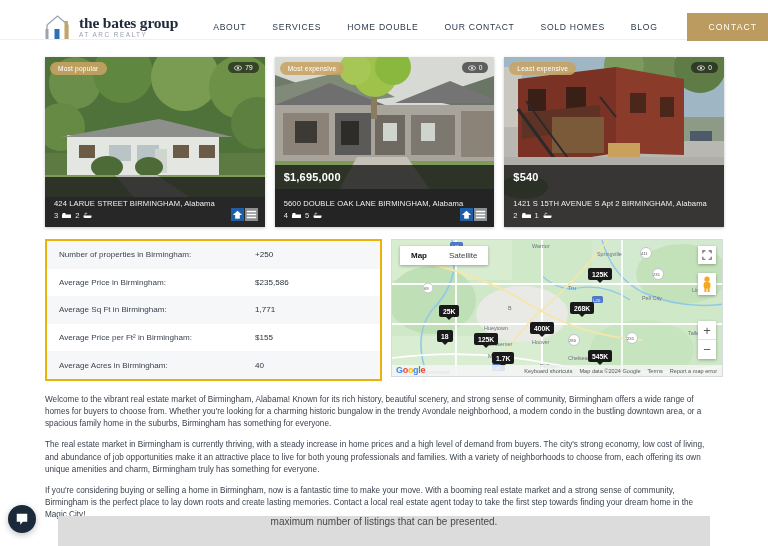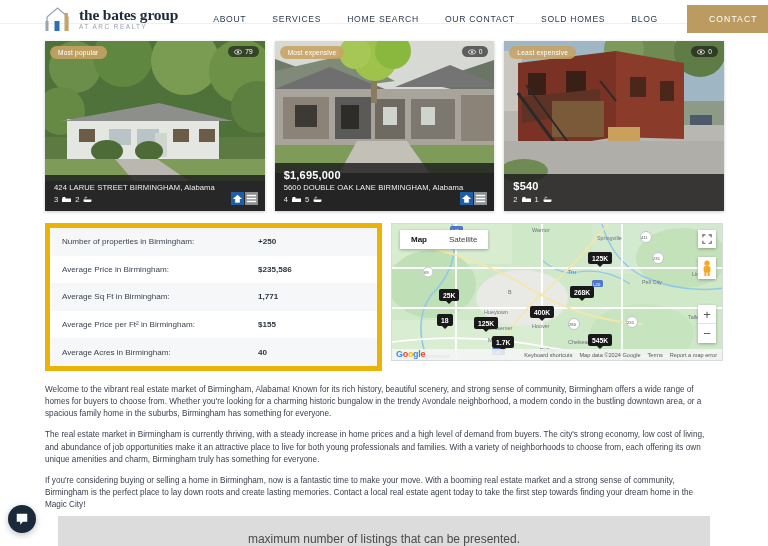--- a/index.html
+++ b/index.html
@@ -5,21 +5,21 @@
   * { box-sizing: border-box; margin: 0; padding: 0; }
   html, body {
     width: 768px; height: 546px;
     font-family: "Liberation Sans", sans-serif;
     background: #ffffff; overflow: hidden;
   }
   .page { position: relative; width: 768px; height: 546px; background: #fff; }
 
   
   .header {
-    height: 24px; background: #ffffff;
+    height: 40px; background: #ffffff;
     display: flex; align-items: center;
     padding: 14px 18px 0 44px;
     border-bottom: 1px solid #efefef;
   }
   .logo { display: flex; align-items: center; gap: 7px; flex: 0 0 auto; }
   .logo-mark { width: 28px; height: 30px; position: relative; }
   .logo-text { line-height: 1; }
   .logo-title {
     font-family: "Liberation Serif", serif;
     font-weight: bold; font-size: 15.5px; color: #1d2a3a;
@@ -64,41 +64,41 @@
     background: rgba(20,20,20,0.62); color: #fff;
     font-size: 6.6px; padding: 2px 6px; border-radius: 9px;
     display: flex; align-items: center; gap: 3px; z-index: 3;
   }
   .card-info {
     position: absolute; left: 0; right: 0; bottom: 0;
     background: rgba(28,28,28,0.82); color: #fff;
     padding: 6px 9px 7px 9px; z-index: 3;
   }
   .card-price { font-size: 11px; font-weight: bold; letter-spacing: 0.2px; }
-  .card-addr { font-size: 7.6px; margin-top: 2px; color: #f0f0f0; letter-spacing: 0.1px; }
+  .card-addr { font-size: 7.6px; margin-top: 16px; color: #f0f0f0; letter-spacing: 0.1px; }
   .card-specs {
     font-size: 7.6px; margin-top: 3px; color: #e8e8e8;
     display: flex; align-items: center; gap: 4px;
   }
   .mls-logo {
     position: absolute; right: 7px; bottom: 6px;
     display: flex; gap: 1px; z-index: 4;
   }
 
   
   .midrow { display: flex; gap: 9px; padding: 12px 44px 0 45px; }
-  .stats { width: 337px; border: 5px solid #eab308; }
+  .stats { width: 337px; border: 2px solid #eab308; }
   .stat-row {
     display: flex; align-items: center; height: 27.6px;
     padding: 0 12px; font-size: 8.1px; color: #3c4450;
   }
   .stat-row:nth-child(odd) { background: #f6f7f9; }
   .stat-row:nth-child(even) { background: #ffffff; }
   .stat-label { flex: 0 0 196px; }
-  .stat-value { font-weight: bold; color: #2e3640; }
+  .stat-value { font-weight: normal; color: #2e3640; }
 
   .map {
     position: relative; width: 332px; height: 138px;
     overflow: hidden; background: #d9ead3;
     border: 1px solid #d6d9dd; cursor: pointer;
   }
   .map-bg { position: absolute; inset: 0; }
   .maptype {
     position: absolute; top: 6px; left: 8px; display: flex;
     background: #fff; box-shadow: 0 1px 3px rgba(0,0,0,0.3); z-index: 5;
@@ -148,22 +148,22 @@
   .content { padding: 13px 56px 0 45px; }
   .content p {
     font-size: 8.2px; line-height: 1.48; color: #3b4250;
     margin-bottom: 9px; text-align: left;
   }
 
   
   .footbar {
     position: absolute; left: 58px; right: 58px; bottom: 0;
     height: 30px; background: #dcdcdc;
-    display: flex; align-items: flex-end; justify-content: center;
-    font-size: 12px; color: #4a4a4a;
+    display: flex; align-items: flex-start; justify-content: center;
+    font-size: 10px; color: #4a4a4a;
   }
   .chat {
     position: absolute; left: 8px; bottom: 13px;
     width: 28px; height: 28px; border-radius: 50%;
     background: #1b2a3a; display: flex;
     align-items: center; justify-content: center;
     box-shadow: 0 2px 6px rgba(0,0,0,0.25); z-index: 20; cursor: pointer;
   }
 </style>
 </head>
@@ -185,21 +185,21 @@
       </div>
       <div class="logo-text">
         <div class="logo-title">the bates group</div>
         <div class="logo-sub">AT ARC REALTY</div>
       </div>
     </div>
 
     <div class="nav">
       <div class="nav-item">ABOUT</div>
       <div class="nav-item">SERVICES</div>
-      <div class="nav-item">HOME SEARCH</div>
+      <div class="nav-item">HOME DOUBLE</div>
       <div class="nav-item">OUR CONTACT</div>
       <div class="nav-item">SOLD HOMES</div>
       <div class="nav-item">BLOG</div>
       <div class="contact-btn">CONTACT</div>
     </div>
   </div>
 
   <div class="cards">
 
     <div class="card">
@@ -366,20 +366,21 @@
       <div class="badge">Least expensive</div>
       <div class="views">
         <svg width="8" height="6" viewBox="0 0 16 10">
           <ellipse cx="8" cy="5" rx="7.2" ry="4.4" fill="none" stroke="#fff" stroke-width="1.4"></ellipse>
           <circle cx="8" cy="5" r="2" fill="#fff"></circle>
         </svg>
         <span>0</span>
       </div>
       <div class="card-info">
         <div class="card-price">$540</div>
+        <div class="card-addr">1421 S 15TH AVENUE S Apt 2 BIRMINGHAM, Alabama</div>
         <div class="card-specs">
           <span>2</span>
           <svg width="9" height="7" viewBox="0 0 18 12">
             <rect x="0" y="4" width="18" height="6" fill="#fff"></rect>
             <rect x="1" y="1" width="6" height="4" rx="1" fill="#fff"></rect>
             <rect x="0" y="9" width="18" height="2" fill="#fff"></rect>
           </svg>
           <span>1</span>
           <svg width="9" height="7" viewBox="0 0 18 12">
             <path d="M1 6 H17 V8 a3 3 0 0 1 -3 3 H4 a3 3 0 0 1 -3 -3 Z" fill="#fff"></path>

